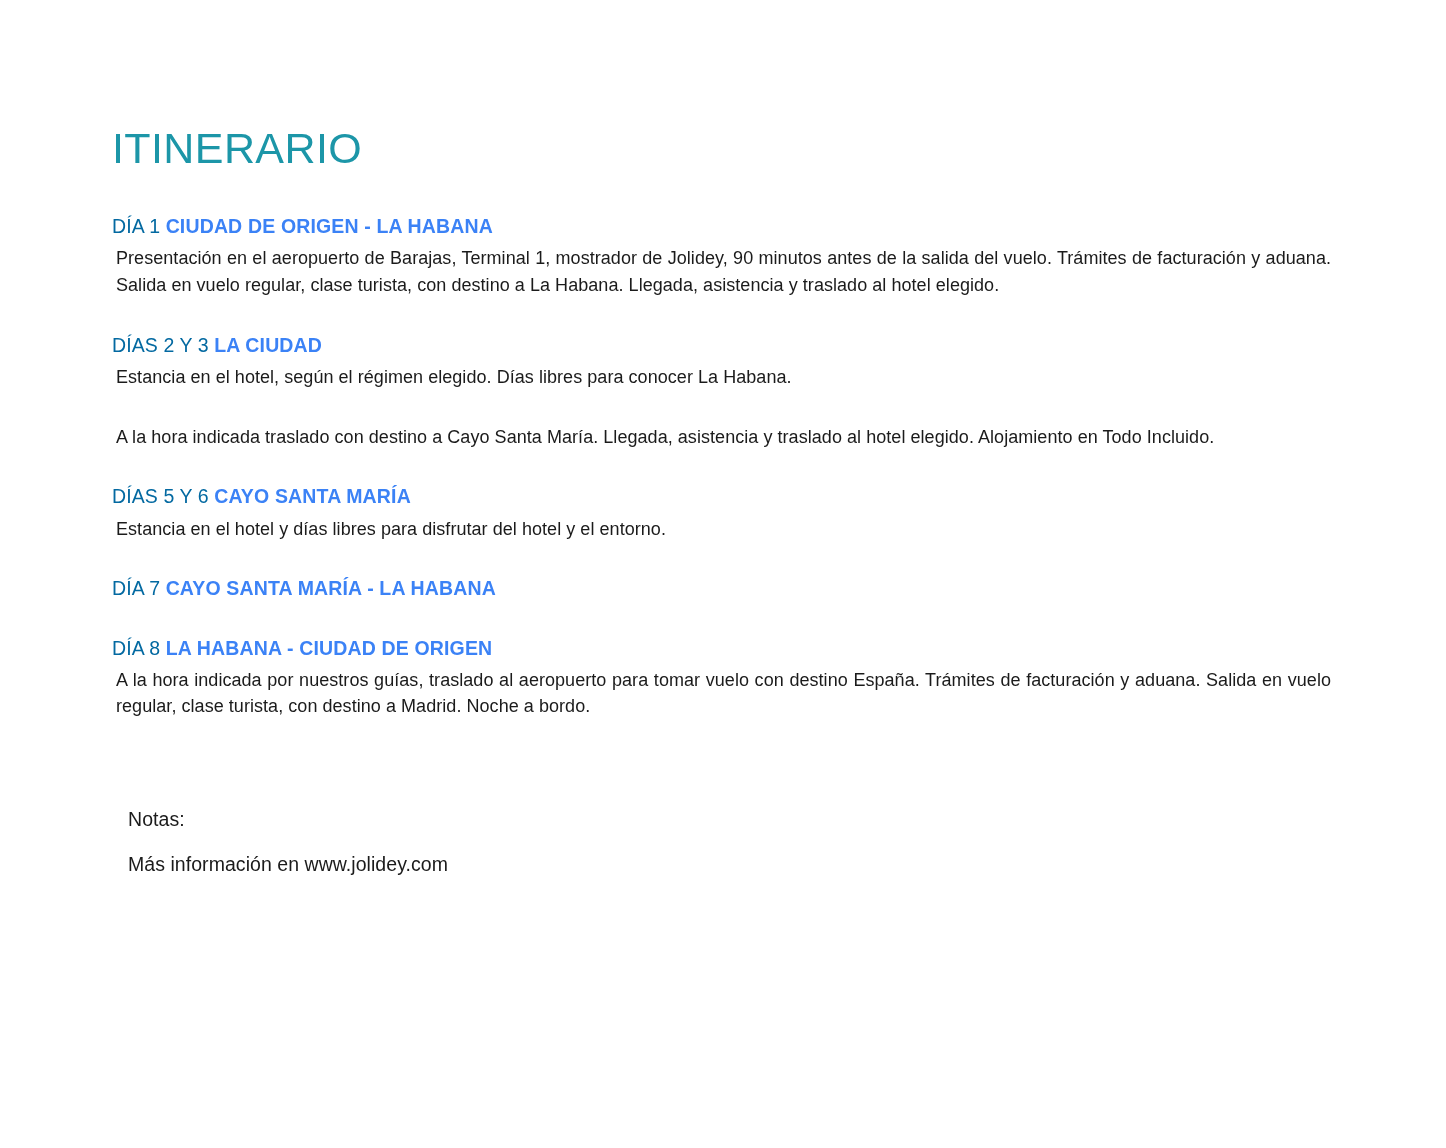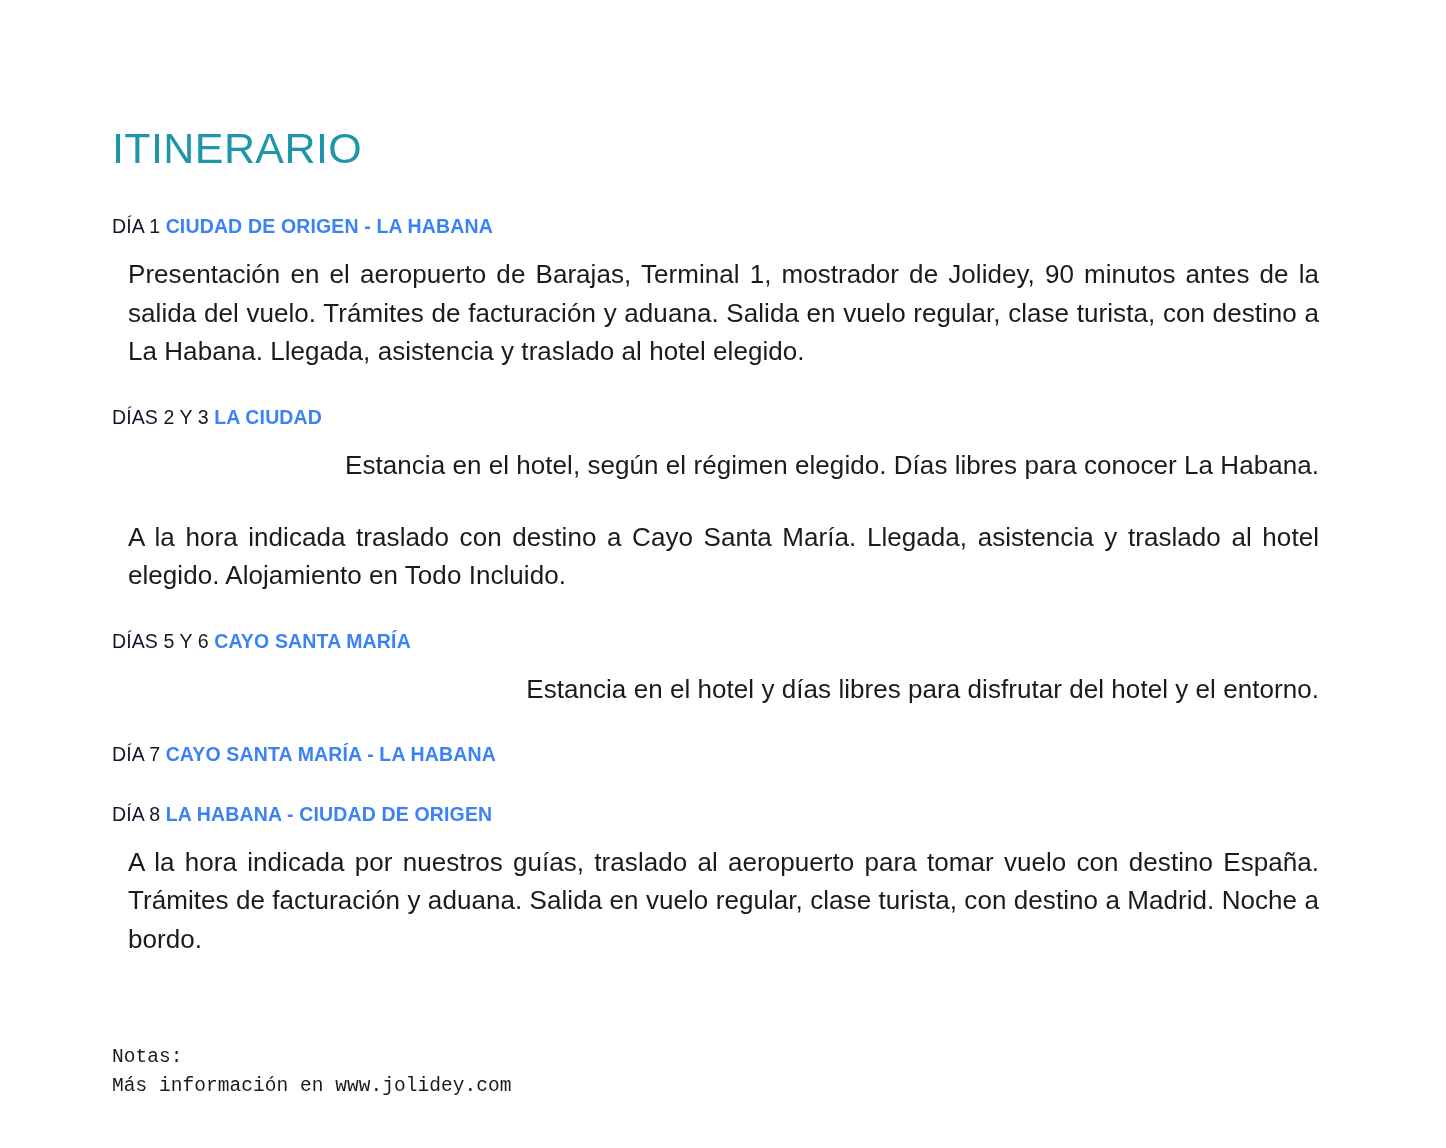--- a/index.html
+++ b/index.html
@@ -50,55 +50,54 @@
     margin-bottom: 0;
   }
 
   .day-heading {
     font-size: 19.5px;
     line-height: 1.35;
     margin: 0 0 6px 0;
     white-space: nowrap;
   }
   .day-label {
-    color: #0f172a;
+    color: #0369a1;
     font-weight: 400;
     letter-spacing: 0.1px;
   }
   .day-title {
     color: #3b82f6;
     font-weight: 700;
     letter-spacing: 0.15px;
   }
 
   .day-body {
-    font-size: 26px;
+    font-size: 18px;
     line-height: 1.48;
     color: #1b1b1b;
-    margin: 16px;
+    margin: 4px;
     text-align: justify;
     text-justify: inter-word;
     letter-spacing: 0.05px;
     hyphens: manual;
   }
   .day-body.no-justify {
-    text-align: right;
+    text-align: left;
   }
 
   
   .notes {
     margin-top: 85px;
   }
   .notes-line {
     font-size: 19.5px;
     line-height: 1.48;
     color: #1b1b1b;
-    margin: 0;
+    margin: 16px;
     letter-spacing: 0.05px;
-    font-family: Liberation Mono, monospace;
   }
 </style>
 </head>
 <body>
 
 <div class="page">
   <div class="content">
 
     <h1 class="page-title">ITINERARIO</h1>
 

